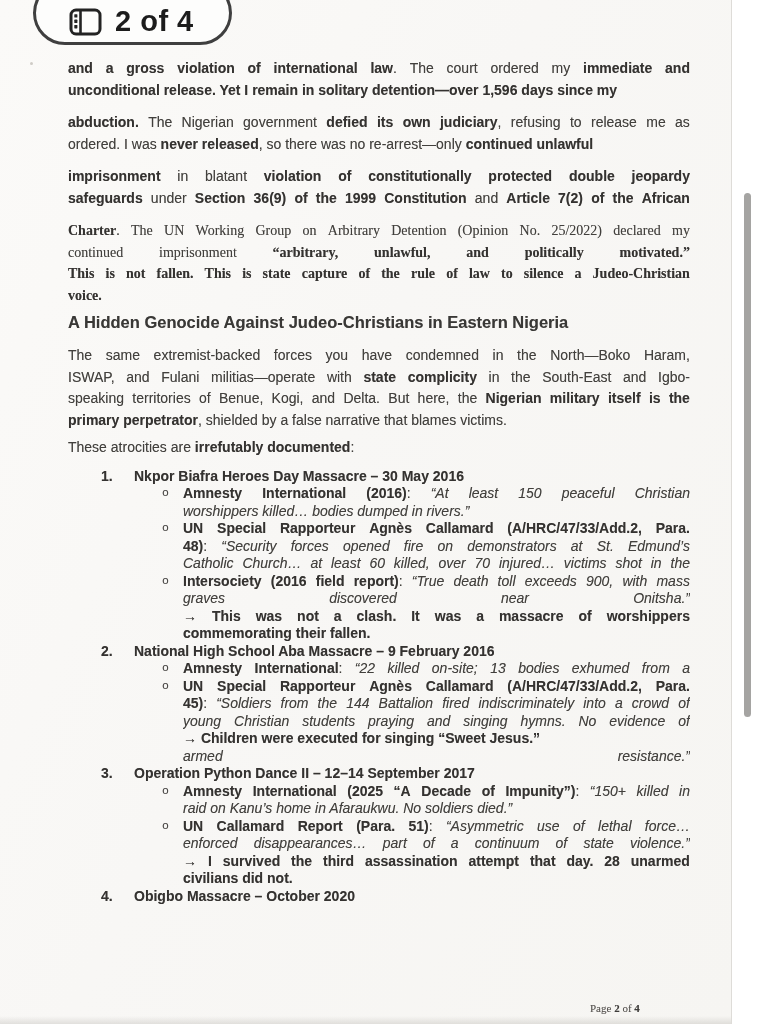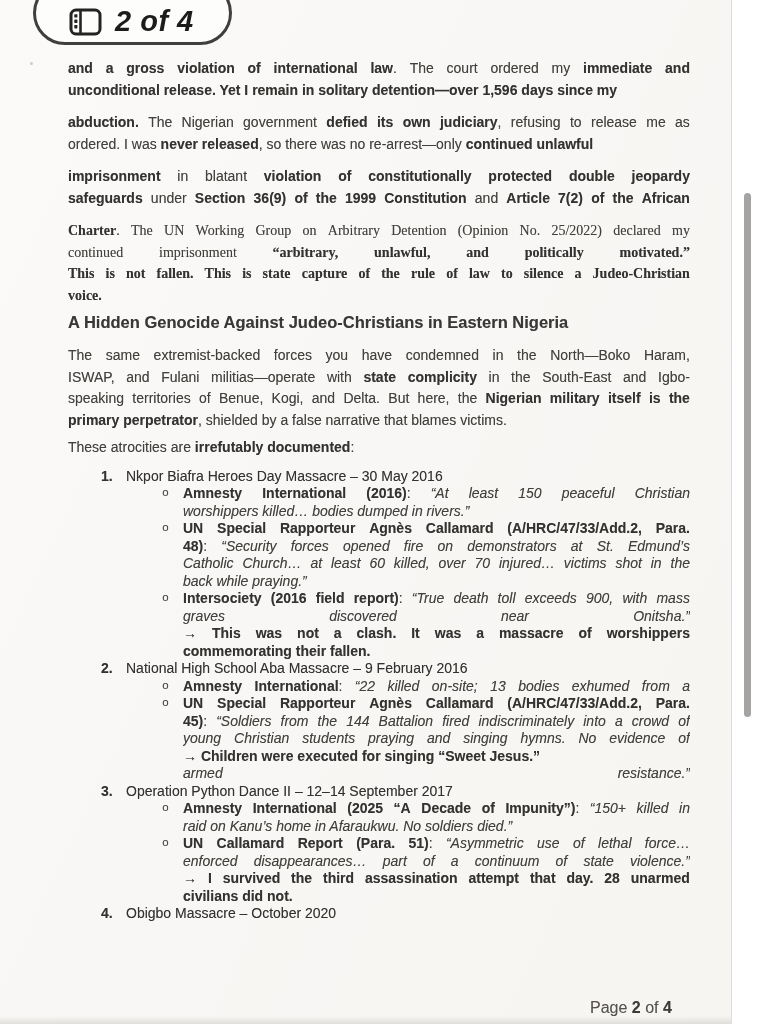--- a/index.html
+++ b/index.html
@@ -13,46 +13,46 @@
   .bottom-shadow{position:absolute;left:0;bottom:0;width:731px;height:8px;
                  background:linear-gradient(to bottom,rgba(120,115,108,0),rgba(120,115,108,0.18));}
   .speck{position:absolute;left:30px;top:62px;width:3px;height:3px;border-radius:50%;background:#cfccc6;}
 
   
   .scrollbar-thumb{position:absolute;left:744px;top:193px;width:7px;height:524px;border-radius:4px;background:#a5a4a2;}
   .badge{position:absolute;left:33px;top:-19px;width:199px;height:64px;border-radius:32px;
          border:3px solid #3f3f3f;background:#fdfdfc;display:flex;align-items:center;
          padding:17px 0 0 33px;box-sizing:border-box;z-index:5;}
   .badge-icon{width:33px;height:28px;flex:0 0 auto;}
-  .badge-label{font-size:29px;font-weight:600;color:#1c1c1c;margin-left:13px;letter-spacing:0.5px;white-space:nowrap;font-style:italic;}
+  .badge-label{font-size:29px;font-weight:600;color:#1c1c1c;margin-left:13px;letter-spacing:0.5px;white-space:nowrap;}
 
   
   .content{position:absolute;left:68px;top:58px;width:622px;color:#42403d;font-size:14px;
            text-shadow:0 0 0.6px rgba(64,62,59,0.4);}
   .line{line-height:21.5px;text-align:left;white-space:nowrap;}
   .line.stretch{display:flex;justify-content:space-between;align-items:baseline;overflow:hidden;white-space:normal;}
   .word{white-space:nowrap;}
   .run.b{font-weight:700;color:#343230;}
   .run.i{font-style:italic;}
   .para{margin:0 0 11px;}
   #intro-paragraphs .para:last-child{margin-bottom:4px;font-family:Liberation Serif, serif;}
   #heading{font-size:16.5px;line-height:24px;font-weight:700;color:#393836;margin:0 0 11px;}
   #body-paragraphs .para{margin:0 0 6px;}
   #body-paragraphs .para:last-child{margin:0;}
 
   #atrocity-list{margin-top:9px;}
   .li-row{position:relative;padding-left:58px;}
   .li-row .line,.bullet .line{line-height:17.5px;}
   .num{position:absolute;left:33px;top:0;font-weight:700;color:#343230;}
-  .li-row .run{font-weight:400;color:#343230;}
+  .li-row .run{font-weight:700;color:#343230;margin-left:8px;}
   .bullet{position:relative;padding-left:115px;}
   .marker{position:absolute;left:94px;top:1px;font-family:"Liberation Mono","DejaVu Sans Mono",monospace;
           font-size:11.5px;color:#4a4846;}
 
-  .footer{position:absolute;left:590px;top:998px;font-size:16px;color:#565350;text-shadow:0 0 0.5px rgba(86,83,80,0.35);}
+  .footer{position:absolute;left:590px;top:998px;font-size:11px;color:#565350;text-shadow:0 0 0.5px rgba(86,83,80,0.35);font-family:Liberation Serif, serif;}
   .footer .line{line-height:20px;}
   .footer .run.b{color:#3d3b39;}
 </style>
 </head>
 <body>
 
 <div class="screen">
   <div class="paper">
     <div class="speck"></div>
     <div class="content">
@@ -272,21 +272,20 @@
               <span class="word"><span class="run i">60</span></span>
               <span class="word"><span class="run i">killed,</span></span>
               <span class="word"><span class="run i">over</span></span>
               <span class="word"><span class="run i">70</span></span>
               <span class="word"><span class="run i">injured…</span></span>
               <span class="word"><span class="run i">victims</span></span>
               <span class="word"><span class="run i">shot</span></span>
               <span class="word"><span class="run i">in</span></span>
               <span class="word"><span class="run i">the</span></span>
             </div>
-            <div class="line"><span class="run i">back while praying.”</span></div>
           </div>
           <div class="bullet">
             <span class="marker">o</span>
             <div class="line stretch">
               <span class="word"><span class="run b">Intersociety</span></span>
               <span class="word"><span class="run b">(2016</span></span>
               <span class="word"><span class="run b">field</span></span>
               <span class="word"><span class="run b">report)</span><span class="run">:</span></span>
               <span class="word"><span class="run i">“True</span></span>
               <span class="word"><span class="run i">death</span></span>

